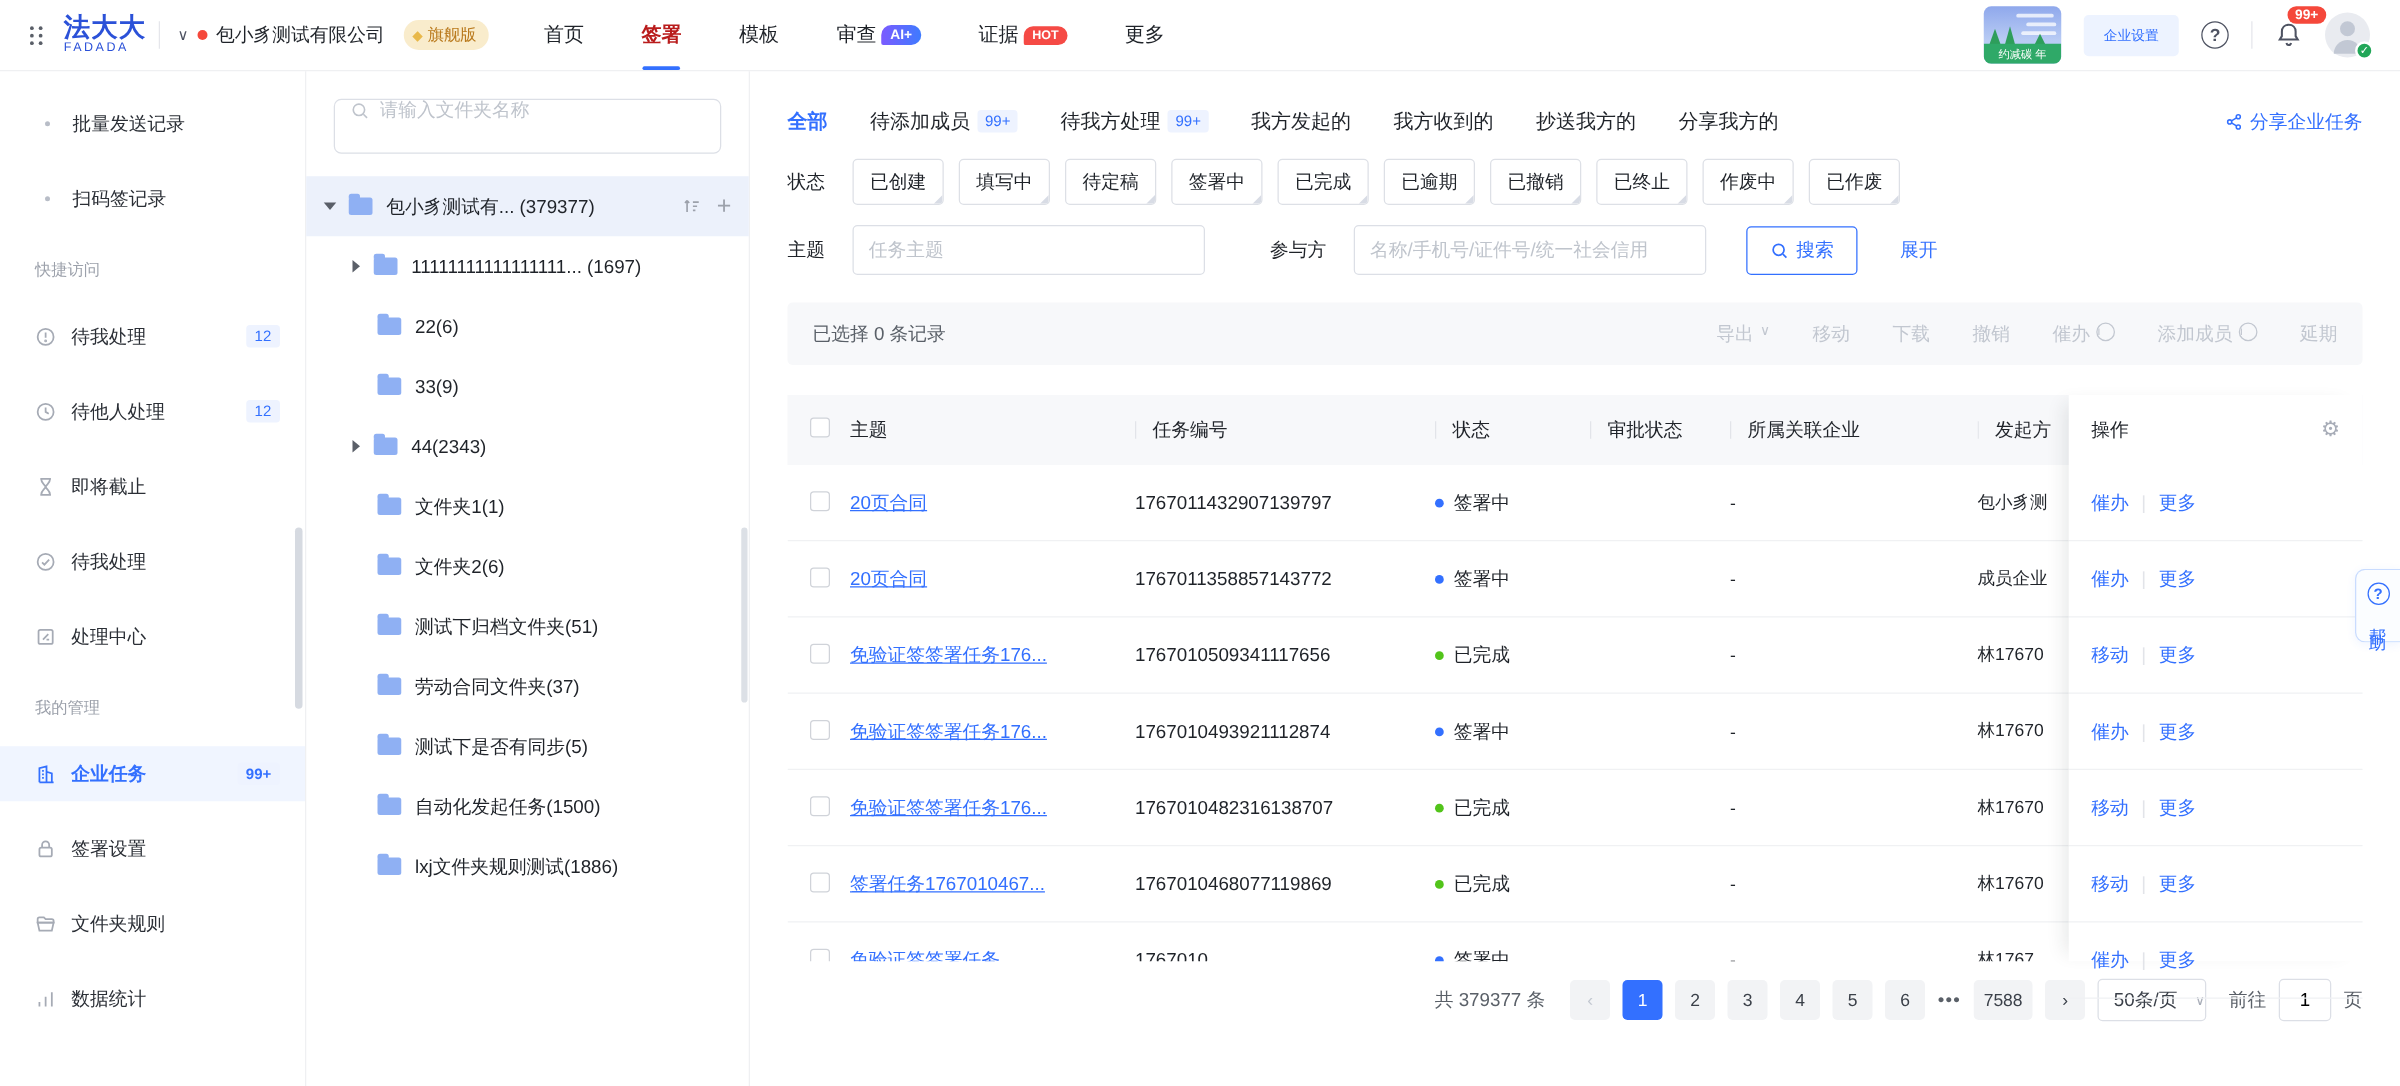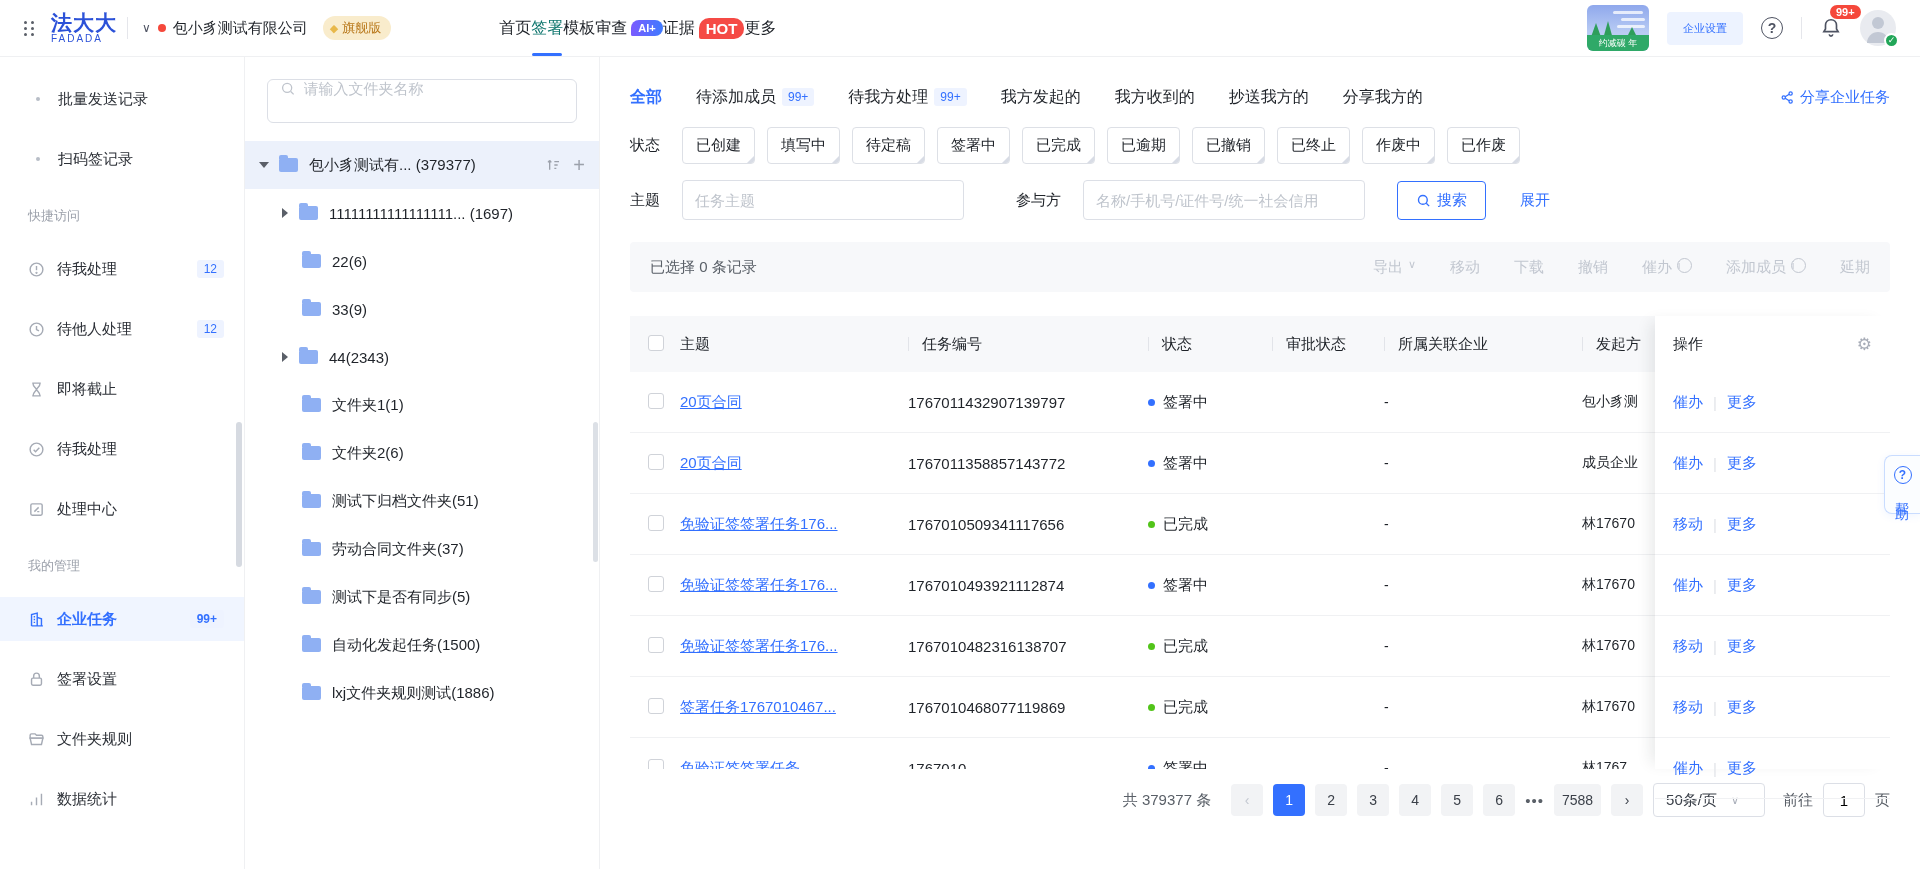--- a/index.html
+++ b/index.html
@@ -14,27 +14,27 @@
   .logo .cn{font-size:21px;font-weight:bold;color:#2B51D8;letter-spacing:1px}
   .logo .en{font-size:10px;font-weight:normal;color:#2B51D8;letter-spacing:2px;margin-top:1px}
   .topbar .vdiv{width:1px;height:22px;background:#E5E6EB;margin-right:14px}
   .company-sel{display:flex;align-items:center;gap:7px;cursor:pointer}
   .chev{font-size:12px;color:#4E5362}
   .red-dot{width:8px;height:8px;border-radius:50%;background:#F5483B}
   .company-name{font-size:15px;color:#1F2329}
   .edition{display:flex;align-items:center;gap:4px;background:#F9ECCC;color:#B9791C;font-size:13px;
     padding:3px 10px 3px 7px;border-radius:12px;margin-left:8px}
   .edition .gem{color:#E8B84A;font-size:11px}
-  .mainnav{display:flex;align-items:center;margin-left:108px;height:100%}
+  .mainnav{display:flex;align-items:center;gap:46px;margin-left:44px;height:100%}
   .nav-item{display:flex;align-items:center;gap:4px;font-size:16px;color:#1F2329;cursor:pointer;position:relative;height:100%}
-  .nav-item.active{color:#0f766e;font-weight:normal}
+  .nav-item.active{color:#b91c1c;font-weight:bold}
   .nav-item.active::after{content:"";position:absolute;left:50%;transform:translateX(-50%);bottom:0;width:30px;height:3px;border-radius:2px;background:#3370FF}
   .badge-ai{background:linear-gradient(90deg,#7B5BFF,#3E7BFF);color:#fff;font-size:11px;font-weight:bold;
     padding:2px 7px;border-radius:10px 10px 10px 2px}
-  .badge-hot{background:#F54A45;color:#fff;font-size:15px;font-weight:bold;padding:2px 7px;border-radius:10px 10px 10px 2px}
+  .badge-hot{background:#F54A45;color:#fff;font-size:10px;font-weight:bold;padding:2px 7px;border-radius:10px 10px 10px 2px}
   .topbar-right{margin-left:auto;display:flex;align-items:center;gap:18px}
   .carbon{width:62px;height:46px;border-radius:6px;overflow:hidden;position:relative;cursor:pointer;
     background:linear-gradient(180deg,#8FA8EC 0%,#B9CCF4 60%)}
   .carbon .line{position:absolute;height:3px;border-radius:2px;background:rgba(255,255,255,.75)}
   .carbon .strip{position:absolute;bottom:0;left:0;right:0;height:16px;background:#2FA968;color:#fff;
     font-size:9px;line-height:16px;text-align:center;white-space:nowrap}
   .carbon .tree{position:absolute;width:0;height:0;border-left:5px solid transparent;border-right:5px solid transparent;border-bottom:14px solid #2E9E5B;bottom:14px}
   .btn-settings{background:#EDF3FF;color:#3370FF;font-size:11px;padding:9px 16px;border-radius:4px;border:none;cursor:pointer}
   .help-circle{width:22px;height:22px;border-radius:50%;border:1.8px solid #4E5362;color:#4E5362;
     display:flex;align-items:center;justify-content:center;font-size:14px;font-weight:bold;cursor:pointer}
@@ -130,21 +130,21 @@
   .op-link{color:#3370FF;cursor:pointer}
   .op-sep{color:#E2E4E9;margin:0 10px}
   
   .pager{display:flex;align-items:center;justify-content:flex-end;gap:10px;margin-top:14px;font-size:15px;color:#5A6068}
   .pg-total{margin-right:10px}
   .pg-btn{min-width:32px;height:32px;border-radius:4px;background:#F2F3F5;color:#3B4049;display:flex;align-items:center;justify-content:center;
     padding:0 8px;cursor:pointer;font-size:14px}
   .pg-btn.active{background:#3370FF;color:#fff}
   .pg-btn.disabled{color:#C2C7D0;cursor:not-allowed}
   .pg-ellipsis{color:#5A6068;letter-spacing:1px}
-  .pg-size{display:flex;align-items:center;gap:14px;border:1px solid #DCDFE6;border-radius:4px;height:34px;padding:0 25px 0 12px;cursor:pointer;color:#3B4049}
+  .pg-size{display:flex;align-items:center;gap:14px;border:1px solid #DCDFE6;border-radius:4px;height:34px;padding:0 0 0 12px;cursor:pointer;color:#3B4049}
   .pg-size .chev{color:#A8ADB8;font-size:11px}
   .pg-goto{margin-left:8px}
   .pg-input{width:42px;height:34px;border:1px solid #DCDFE6;border-radius:4px;text-align:center;font-size:15px;outline:none;font-family:inherit}
   
   .help-widget{position:absolute;right:0;top:398px;width:36px;border:1px solid #C9DCFF;border-right:none;border-radius:8px 0 0 8px;
     background:#FBFDFF;padding:10px 0 12px;display:flex;flex-direction:column;align-items:center;gap:7px;cursor:pointer;z-index:5;
     box-shadow:0 2px 8px rgba(51,112,255,.08)}
   .help-q{width:18px;height:18px;border:1.6px solid #3370FF;border-radius:50%;color:#3370FF;font-size:12px;font-weight:bold;
     display:flex;align-items:center;justify-content:center}
   .help-txt{color:#3370FF;font-size:14px;writing-mode:vertical-rl;letter-spacing:5px}

